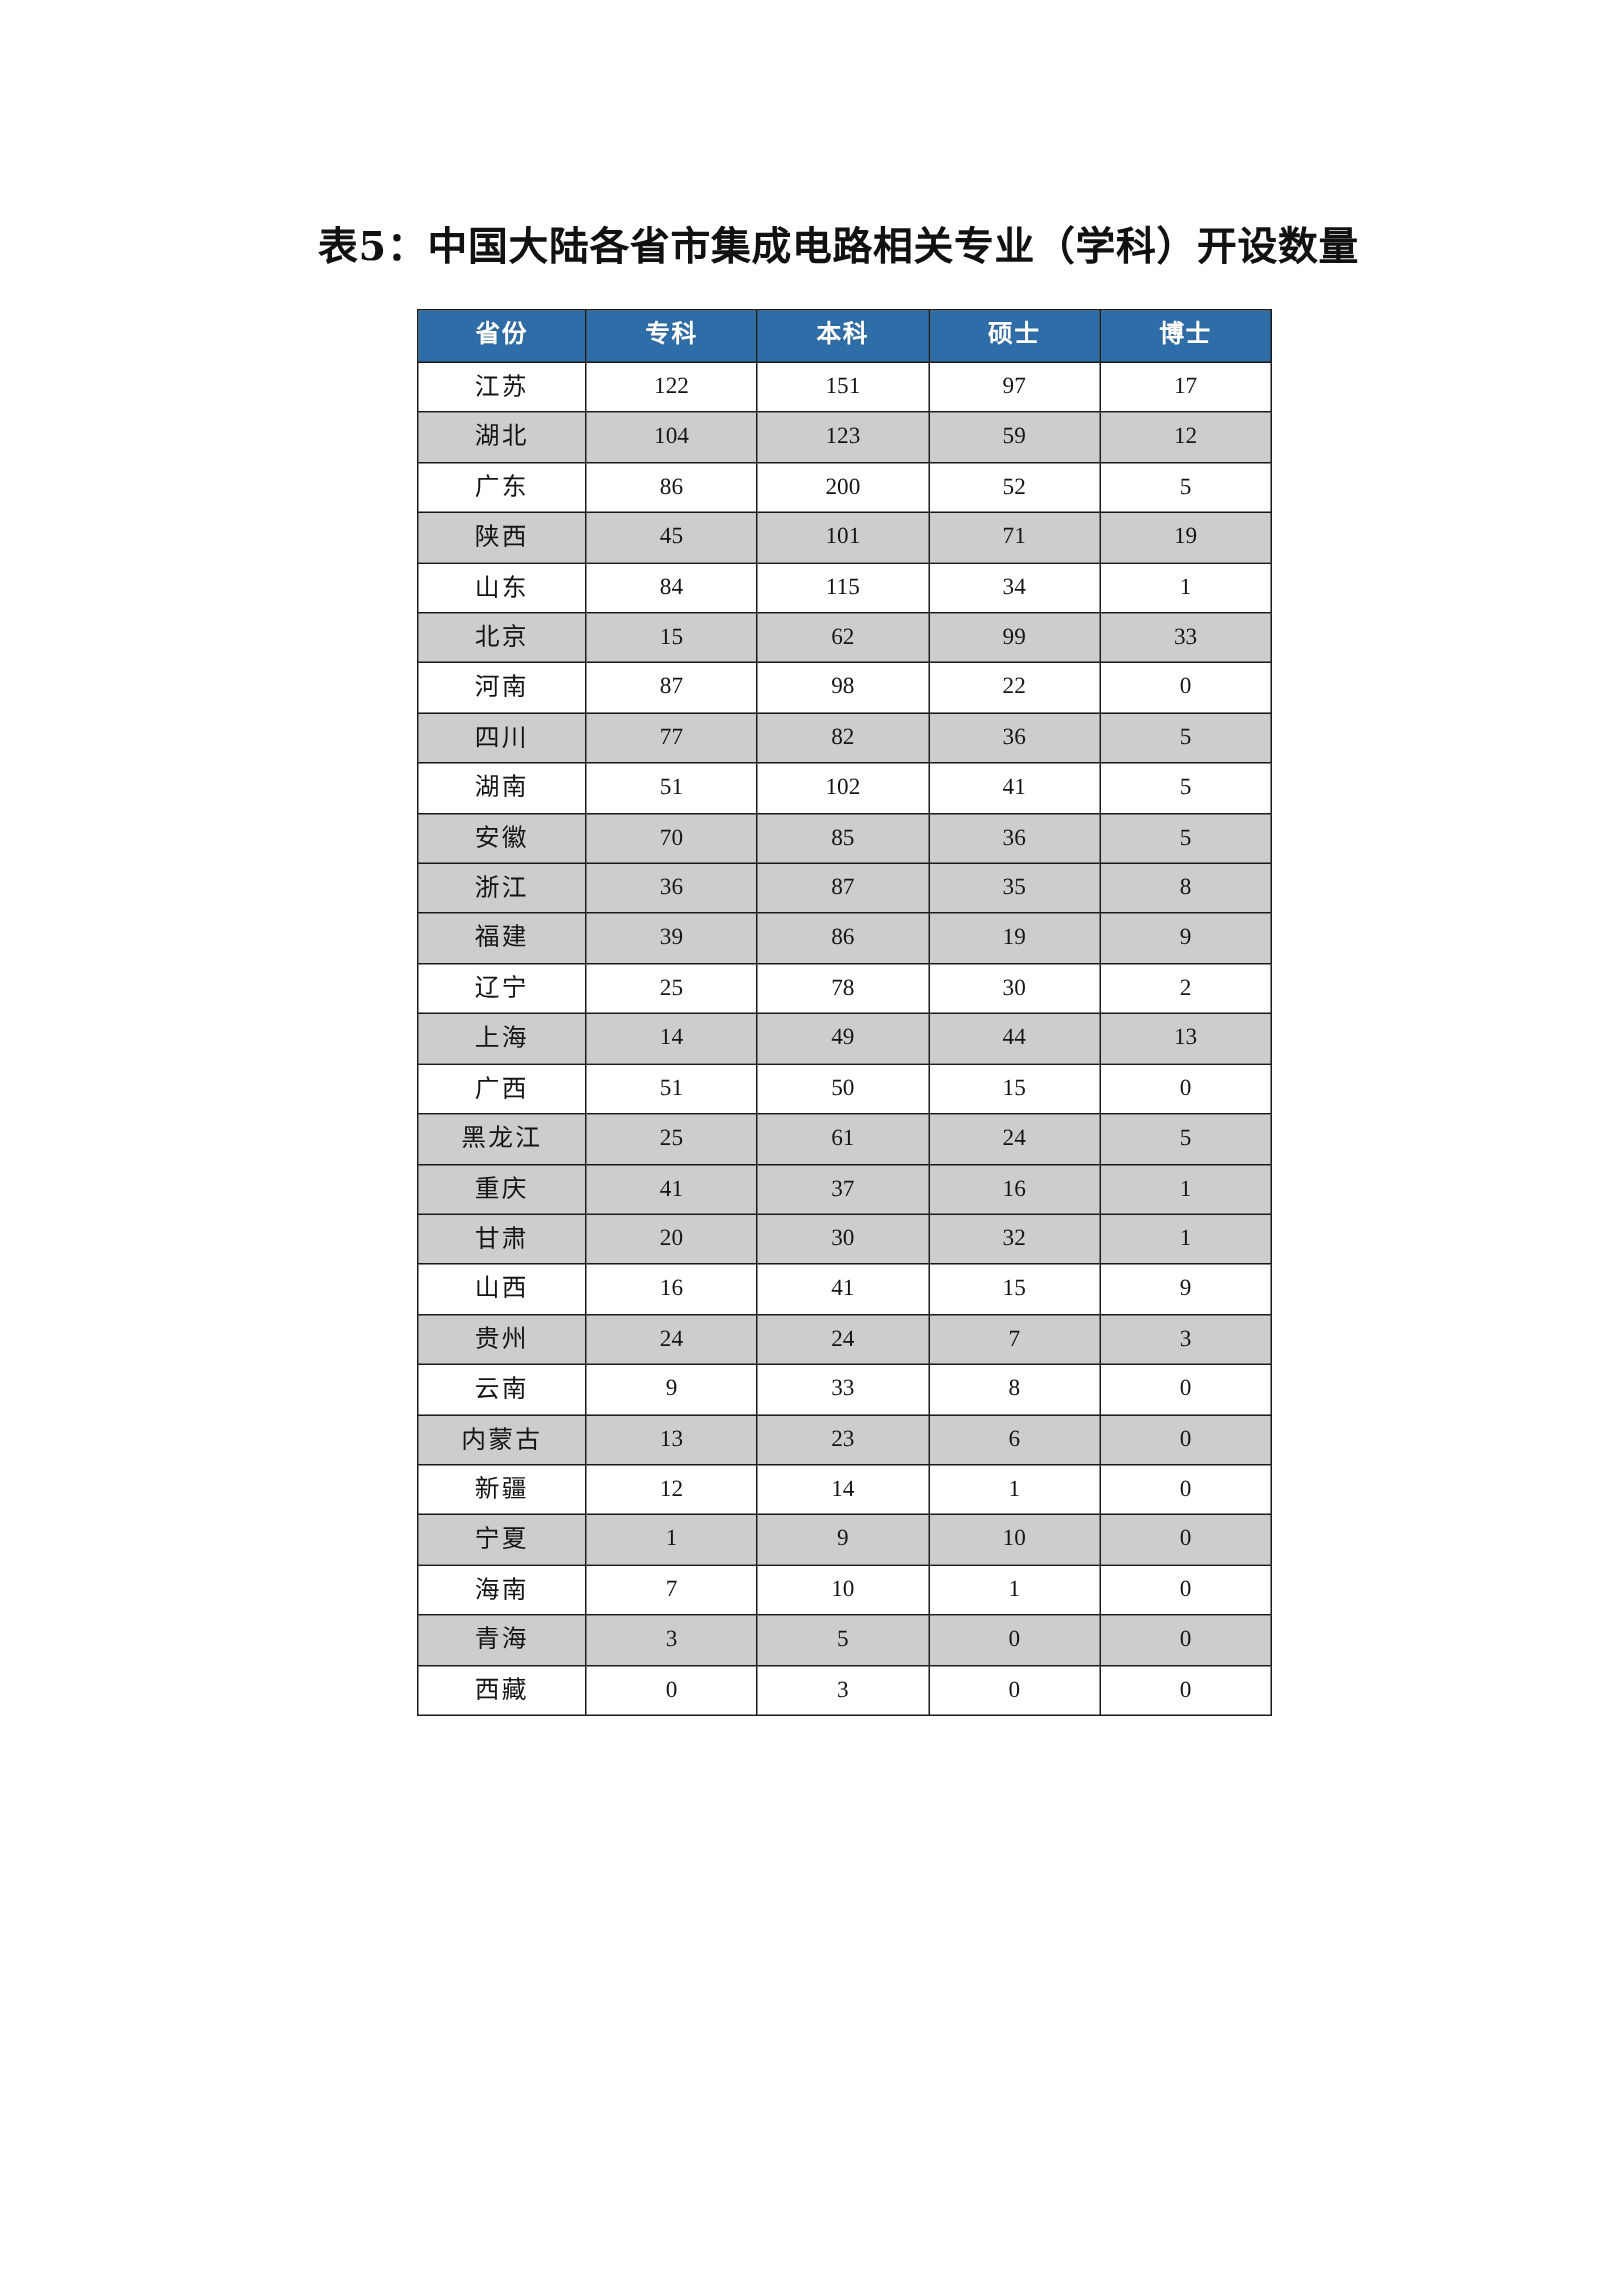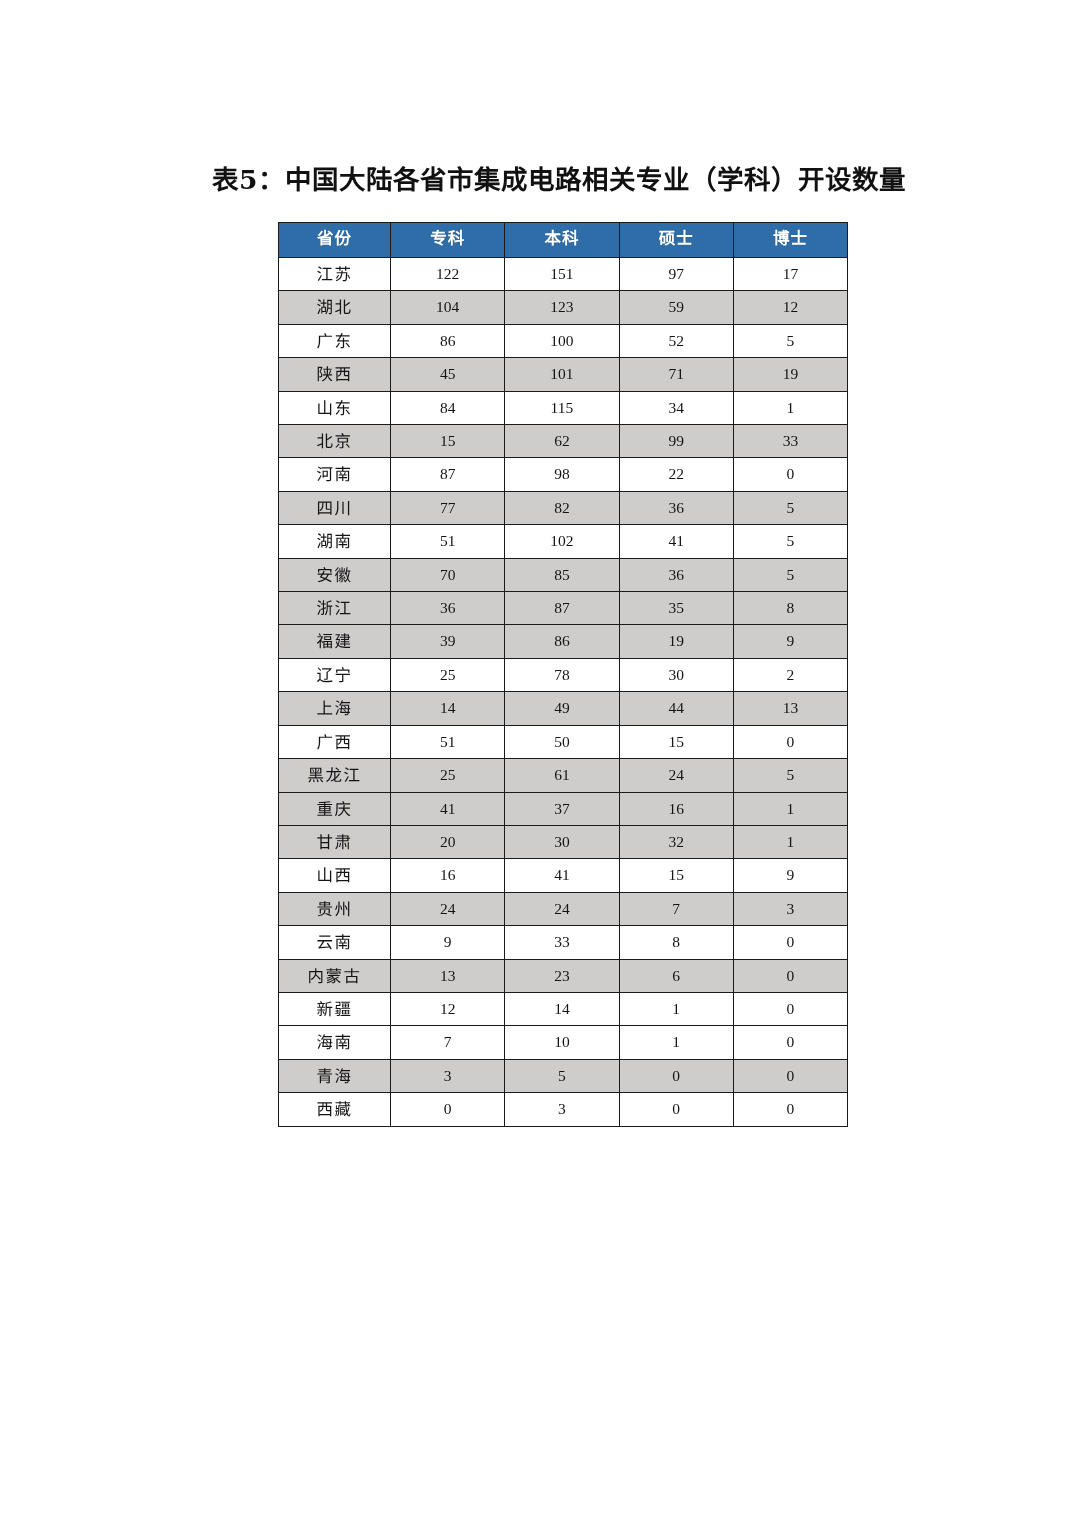--- a/index.html
+++ b/index.html
@@ -5,21 +5,21 @@
 <style>
   html, body {
     margin: 0;
     padding: 0;
     background: #ffffff;
   }
   .page {
     position: relative;
     width: 1080px;
     height: 1163px;
-    margin: 16px auto;
+    margin: 0 auto;
     background: #ffffff;
     font-family: "Liberation Serif", "DejaVu Serif", serif;
     overflow: hidden;
   }
 
   
   .table-title {
     position: absolute;
     left: 212px;
     top: 142px;
@@ -173,21 +173,21 @@
           <tr class="even">
             <td class="prov-cell">湖北</td>
             <td class="num-cell">104</td>
             <td class="num-cell">123</td>
             <td class="num-cell">59</td>
             <td class="num-cell">12</td>
           </tr>
           <tr class="odd">
             <td class="prov-cell">广东</td>
             <td class="num-cell">86</td>
-            <td class="num-cell">100</td>
+            <td class="num-cell">200</td>
             <td class="num-cell">52</td>
             <td class="num-cell">5</td>
           </tr>
           <tr class="even">
             <td class="prov-cell">陕西</td>
             <td class="num-cell">45</td>
             <td class="num-cell">101</td>
             <td class="num-cell">71</td>
             <td class="num-cell">19</td>
           </tr>
@@ -315,20 +315,27 @@
             <td class="num-cell">13</td>
             <td class="num-cell">23</td>
             <td class="num-cell">6</td>
             <td class="num-cell">0</td>
           </tr>
           <tr class="odd">
             <td class="prov-cell">新疆</td>
             <td class="num-cell">12</td>
             <td class="num-cell">14</td>
             <td class="num-cell">1</td>
+            <td class="num-cell">0</td>
+          </tr>
+          <tr class="even">
+            <td class="prov-cell">宁夏</td>
+            <td class="num-cell">1</td>
+            <td class="num-cell">9</td>
+            <td class="num-cell">10</td>
             <td class="num-cell">0</td>
           </tr>
           <tr class="odd">
             <td class="prov-cell">海南</td>
             <td class="num-cell">7</td>
             <td class="num-cell">10</td>
             <td class="num-cell">1</td>
             <td class="num-cell">0</td>
           </tr>
           <tr class="even">

